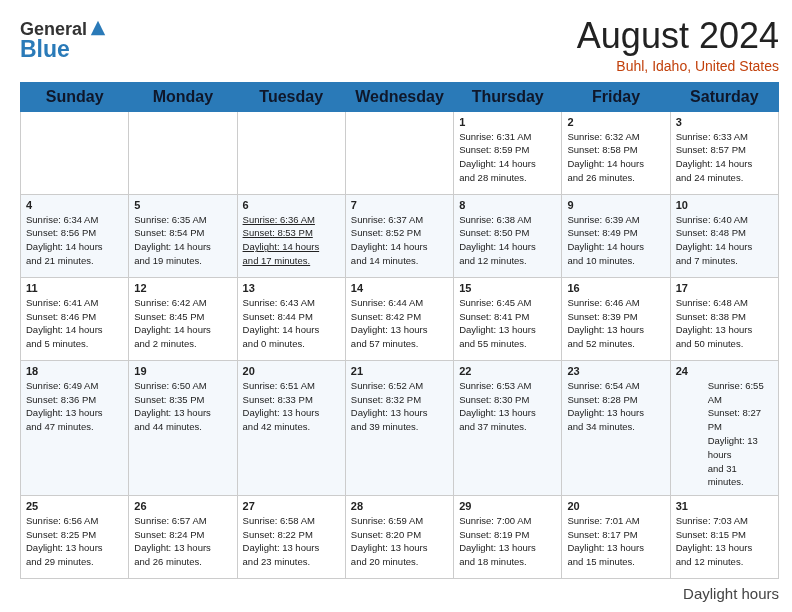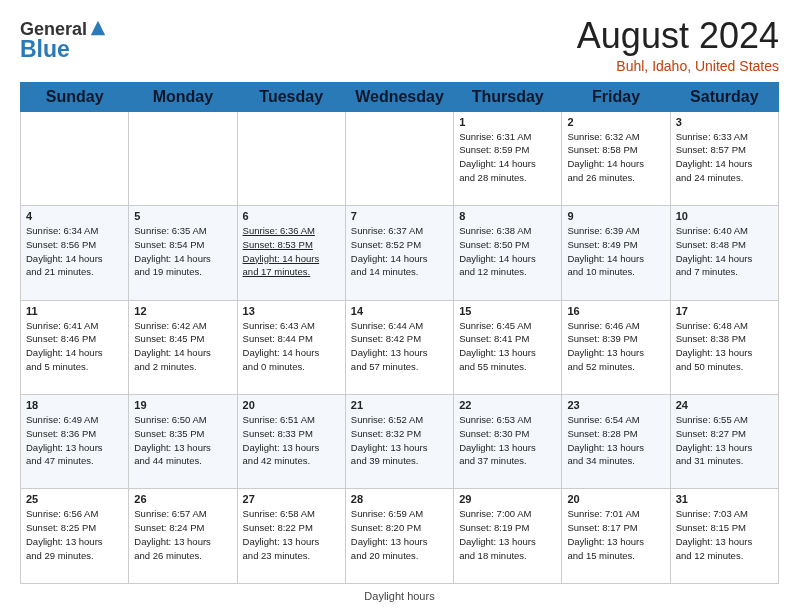--- a/index.html
+++ b/index.html
@@ -106,24 +106,24 @@
       font-weight: bold;
       display: block;
       margin-bottom: 2px;
     }
     .day-info {
       font-size: 9.5px;
       line-height: 1.45;
       color: #222;
     }
     .footer-note {
-      font-size: 11px;
+      font-size: 15px;
       color: #444;
       margin-top: 6px;
-      text-align: center;
+      text-align: right;
     }
   </style>
 </head>
 <body>
 
 <div class="page">
   <div class="header-row">
     <div class="logo">
       <div class="logo-text">
         <span class="logo-general">General</span>
@@ -319,21 +319,21 @@
           </td>
           <td>
             <span class="day-num">23</span>
             <div class="day-info" style="white-space: pre-line;">Sunrise: 6:54 AM
 Sunset: 8:28 PM
 Daylight: 13 hours
 and 34 minutes.</div>
           </td>
           <td>
             <span class="day-num">24</span>
-            <div class="day-info" style="white-space: pre-line;">Sunrise: 6:55 AM
+            <div class="day-info" style="white-space: pre-line; margin-left: 32px;">Sunrise: 6:55 AM
 Sunset: 8:27 PM
 Daylight: 13 hours
 and 31 minutes.</div>
           </td>
         </tr>
         <tr>
           <td>
             <span class="day-num">25</span>
             <div class="day-info" style="white-space: pre-line;">Sunrise: 6:56 AM
 Sunset: 8:25 PM

